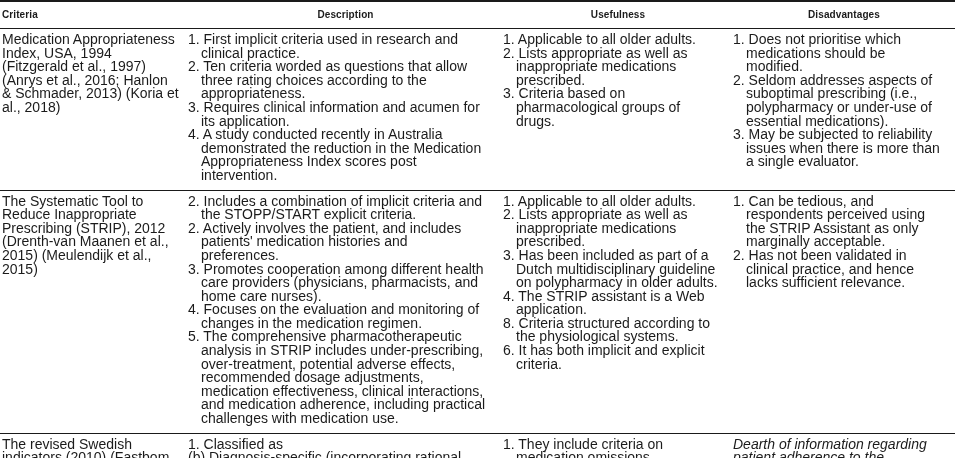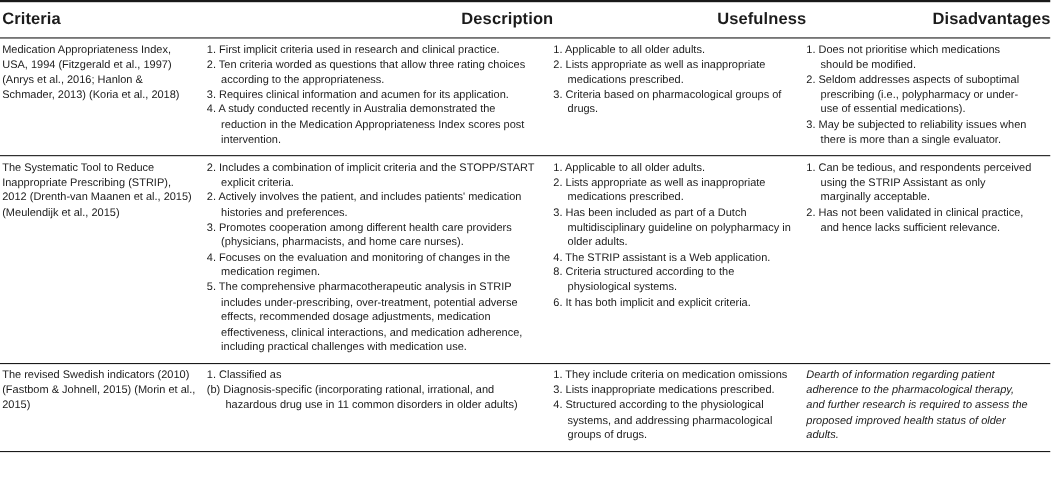--- a/index.html
+++ b/index.html
@@ -14,31 +14,31 @@
     min-height: 458px;
     background: #ffffff;
   }
   .t-head {
     display: grid;
     grid-template-columns: 188px 315px 230px 222px;
     border-top: 2px solid #1a1a1a;
     border-bottom: 1.5px solid #1a1a1a;
     padding: 7px 0 8px 0;
     font-weight: bold;
-    font-size: 15px;
+    font-size: 10px;
     letter-spacing: 0.1px;
   }
-  .hc { text-align: right; }
+  .hc { text-align: center; }
   .hc.left { text-align: left; padding-left: 2px; }
   .t-row {
     display: grid;
     grid-template-columns: 188px 315px 230px 222px;
     border-bottom: 1px solid #1a1a1a;
     padding: 4px 0 7px 0;
-    font-size: 10px;
+    font-size: 14px;
     line-height: 13.6px;
   }
   .t-row:last-child { border-bottom: 1.5px solid #1a1a1a; }
   .cell { padding: 0 14px 0 0; }
   .cell.crit { padding: 0 8px 0 2px; }
   .li {
     padding-left: 13px;
     text-indent: -13px;
   }
   .li.sub {

